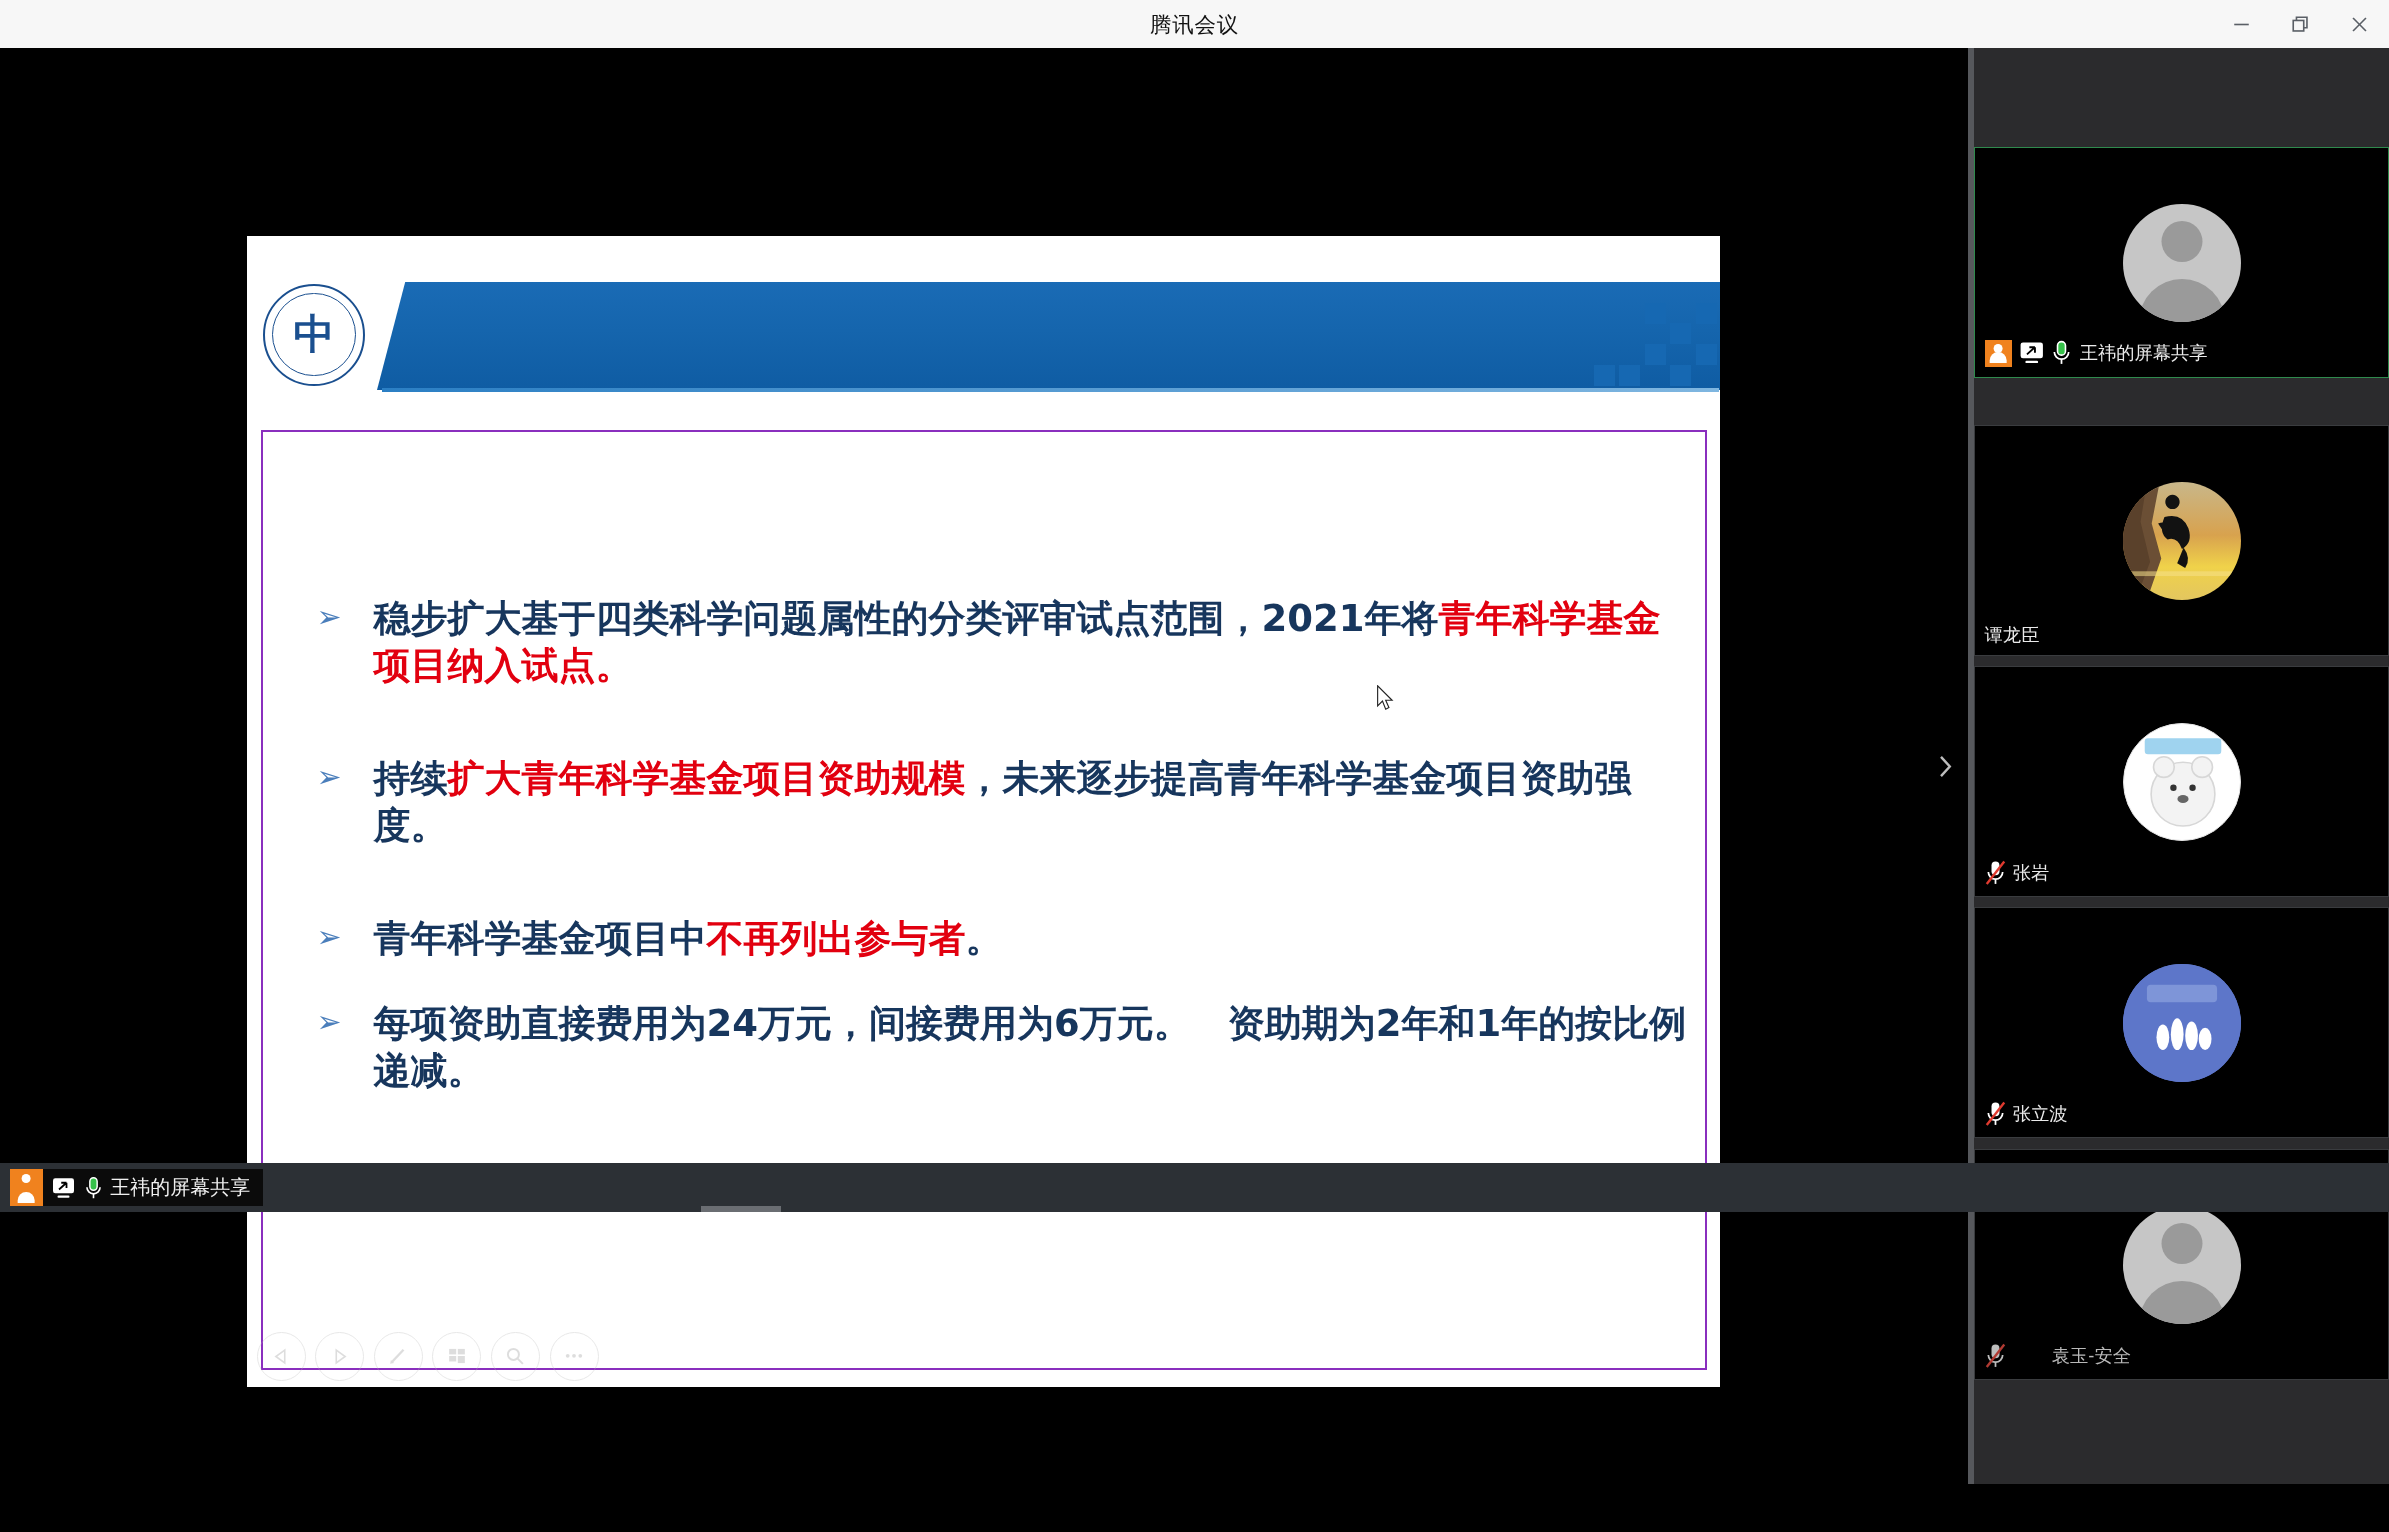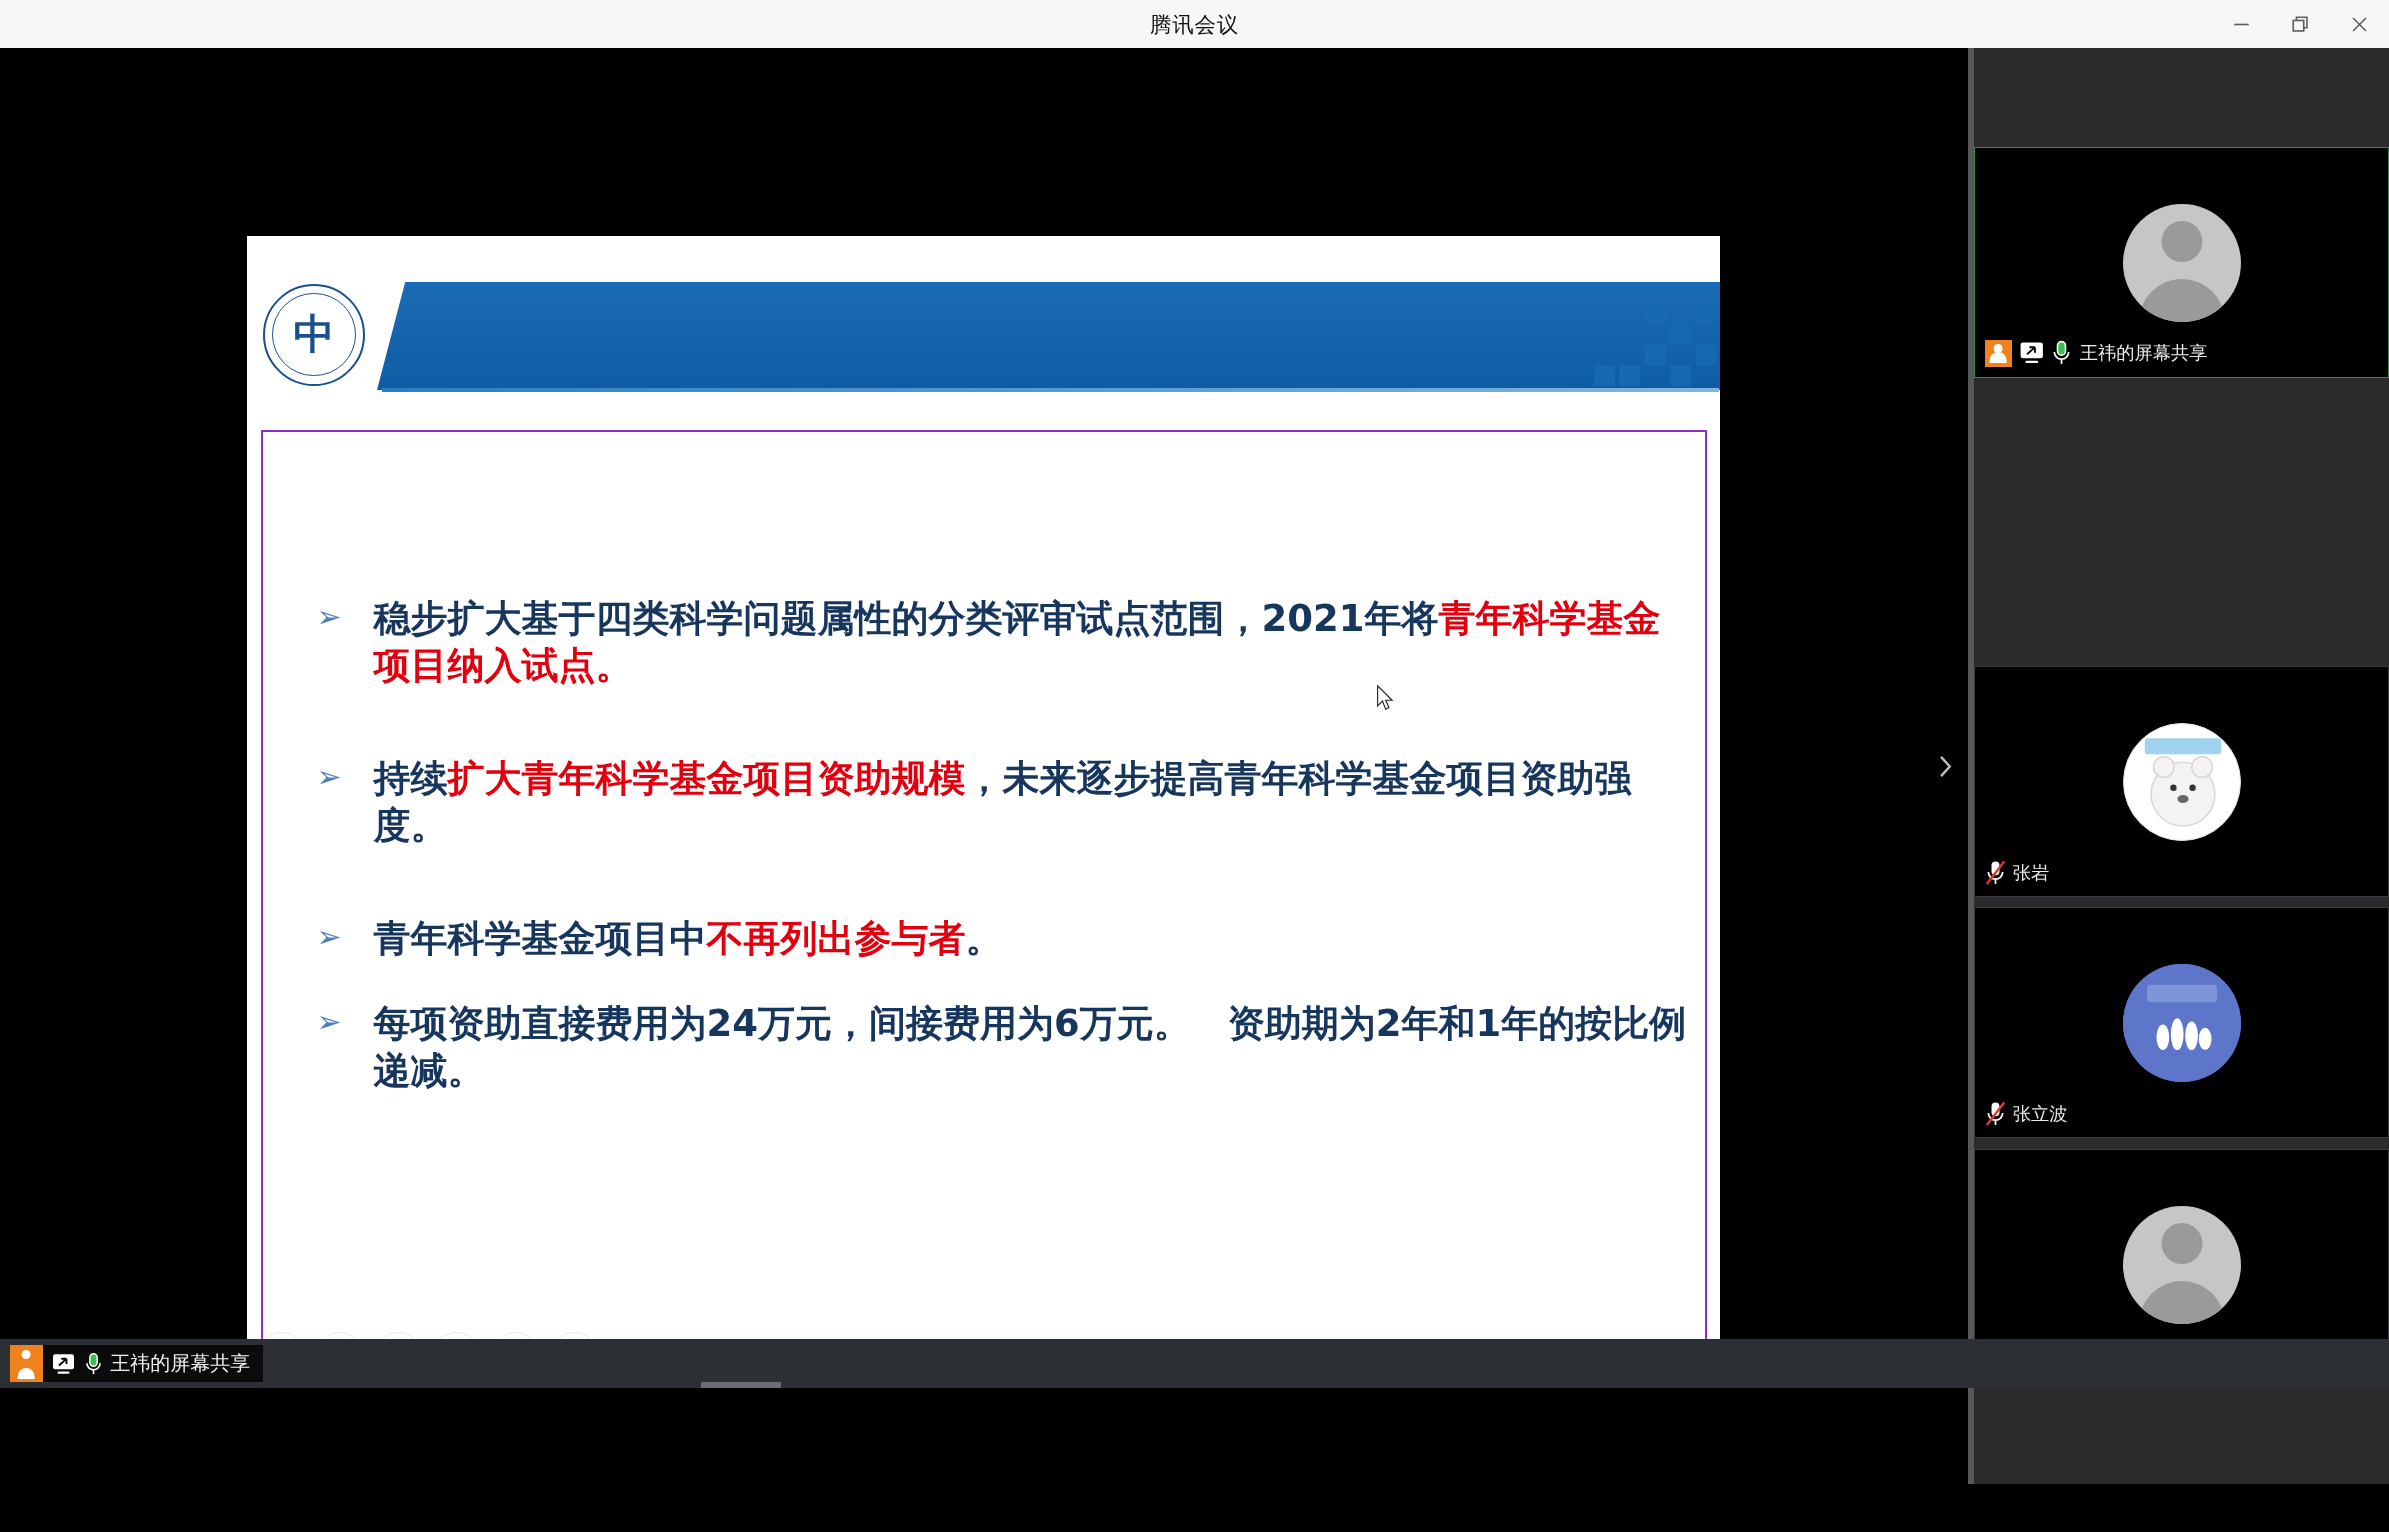--- a/index.html
+++ b/index.html
@@ -4,21 +4,21 @@
 <style>
   * { box-sizing: border-box; margin: 0; padding: 0; }
   html, body {
     width: 2389px; height: 1532px;
     background: #000;
     font-family: "Liberation Sans", "DejaVu Sans", sans-serif;
     overflow: hidden;
   }
 
   
-  #app { position: relative; width: 2389px; height: 1388px; background: #be185d; border-radius: 27px; }
+  #app { position: relative; width: 2389px; height: 1212px; background: #be185d; border-radius: 27px; }
 
   #titlebar {
     position: absolute; left: 0; top: 0; width: 2389px; height: 48px;
     background: #f7f7f7;
     display: flex; align-items: center;
   }
   #titlebar-title {
     position: absolute; left: 0; right: 0; text-align: center;
     font-size: 21.5px; color: #111; letter-spacing: 0.8px;
   }
@@ -372,20 +372,38 @@
       </svg>
       <svg class="ic-mic" viewBox="0 0 26 32">
         <rect x="8" y="2" width="10" height="17" rx="5" fill="#36c24a" stroke="#ffffff" stroke-width="2"></rect>
         <path d="M4 15 a9 9 0 0 0 18 0" fill="none" stroke="#ffffff" stroke-width="2.2"></path>
         <line x1="13" y1="24" x2="13" y2="30" stroke="#ffffff" stroke-width="2.2"></line>
       </svg>
       <span>王祎的屏幕共享</span>
     </div>
   </div>
 
+  <div class="tile" id="t2">
+    <div class="tile-bg">
+      <div class="avatar climber">
+        <svg viewBox="0 0 148 148" width="118" height="118">
+          <path d="M0 0 L46 0 L36 52 L48 96 L30 148 L0 148 Z" fill="#6b4f35"></path>
+          <path d="M0 0 L30 0 L22 50 L34 100 L16 148 L0 148 Z" fill="#5a412b"></path>
+          <path d="M62 34 a9 9 0 1 1 .1 0 Z" fill="#121212"></path>
+          <path d="M52 44 q22 -6 30 14 q6 18 -8 26 q-6 -16 -18 -12 q-12 -8 -4 -28 Z" fill="#121212"></path>
+          <path d="M44 52 q10 -4 14 4 l-6 8 Z" fill="#121212"></path>
+          <path d="M76 82 q10 14 2 26 l-10 -6 Z" fill="#121212"></path>
+          <rect x="0" y="112" width="148" height="6" fill="#f6e08a" opacity=".55"></rect>
+        </svg>
+      </div>
+    </div>
+    <div class="tile-label">
+      <span>谭龙臣</span>
+    </div>
+  </div>
 
   <div class="tile" id="t4">
     <div class="tile-bg">
       <div class="avatar blue">
         <svg viewBox="0 0 148 148" width="118" height="118">
           <rect width="148" height="148" fill="#5d76c9"></rect>
           <rect x="30" y="26" width="88" height="22" rx="5" fill="#7e95d8"></rect>
           <g fill="#ffffff">
             <ellipse cx="50" cy="92" rx="8" ry="16"></ellipse>
             <ellipse cx="68" cy="88" rx="8" ry="20"></ellipse>

